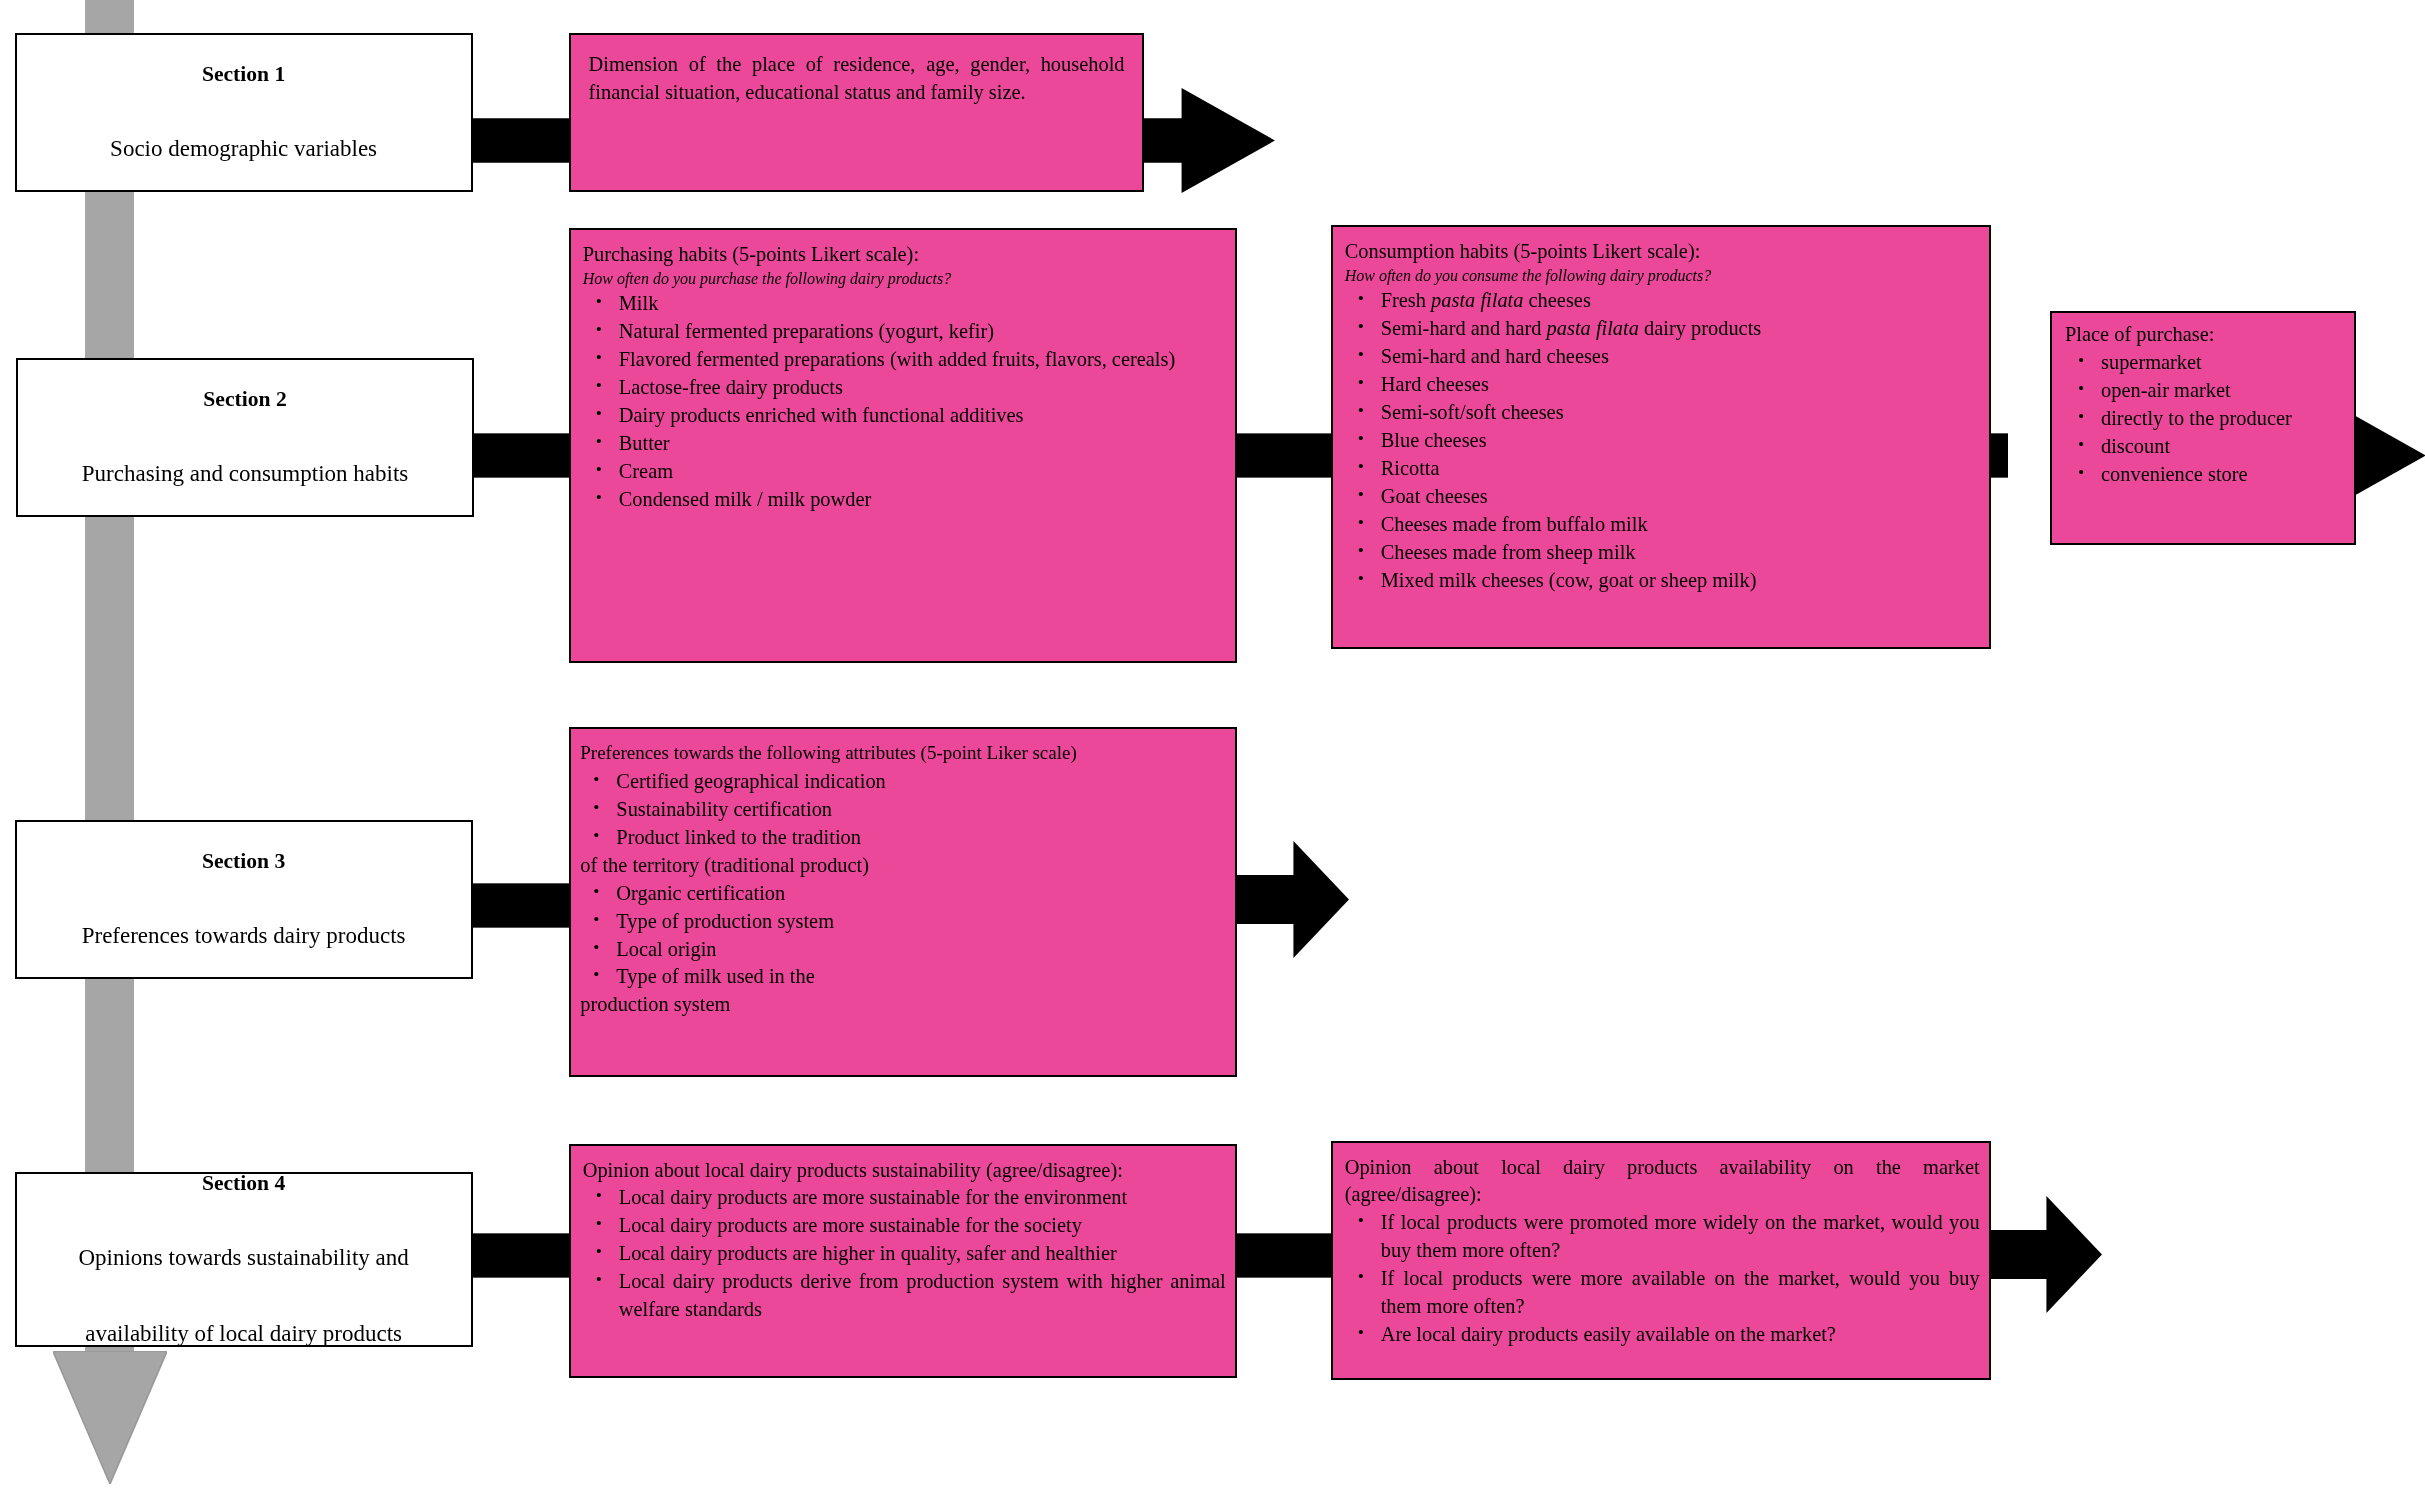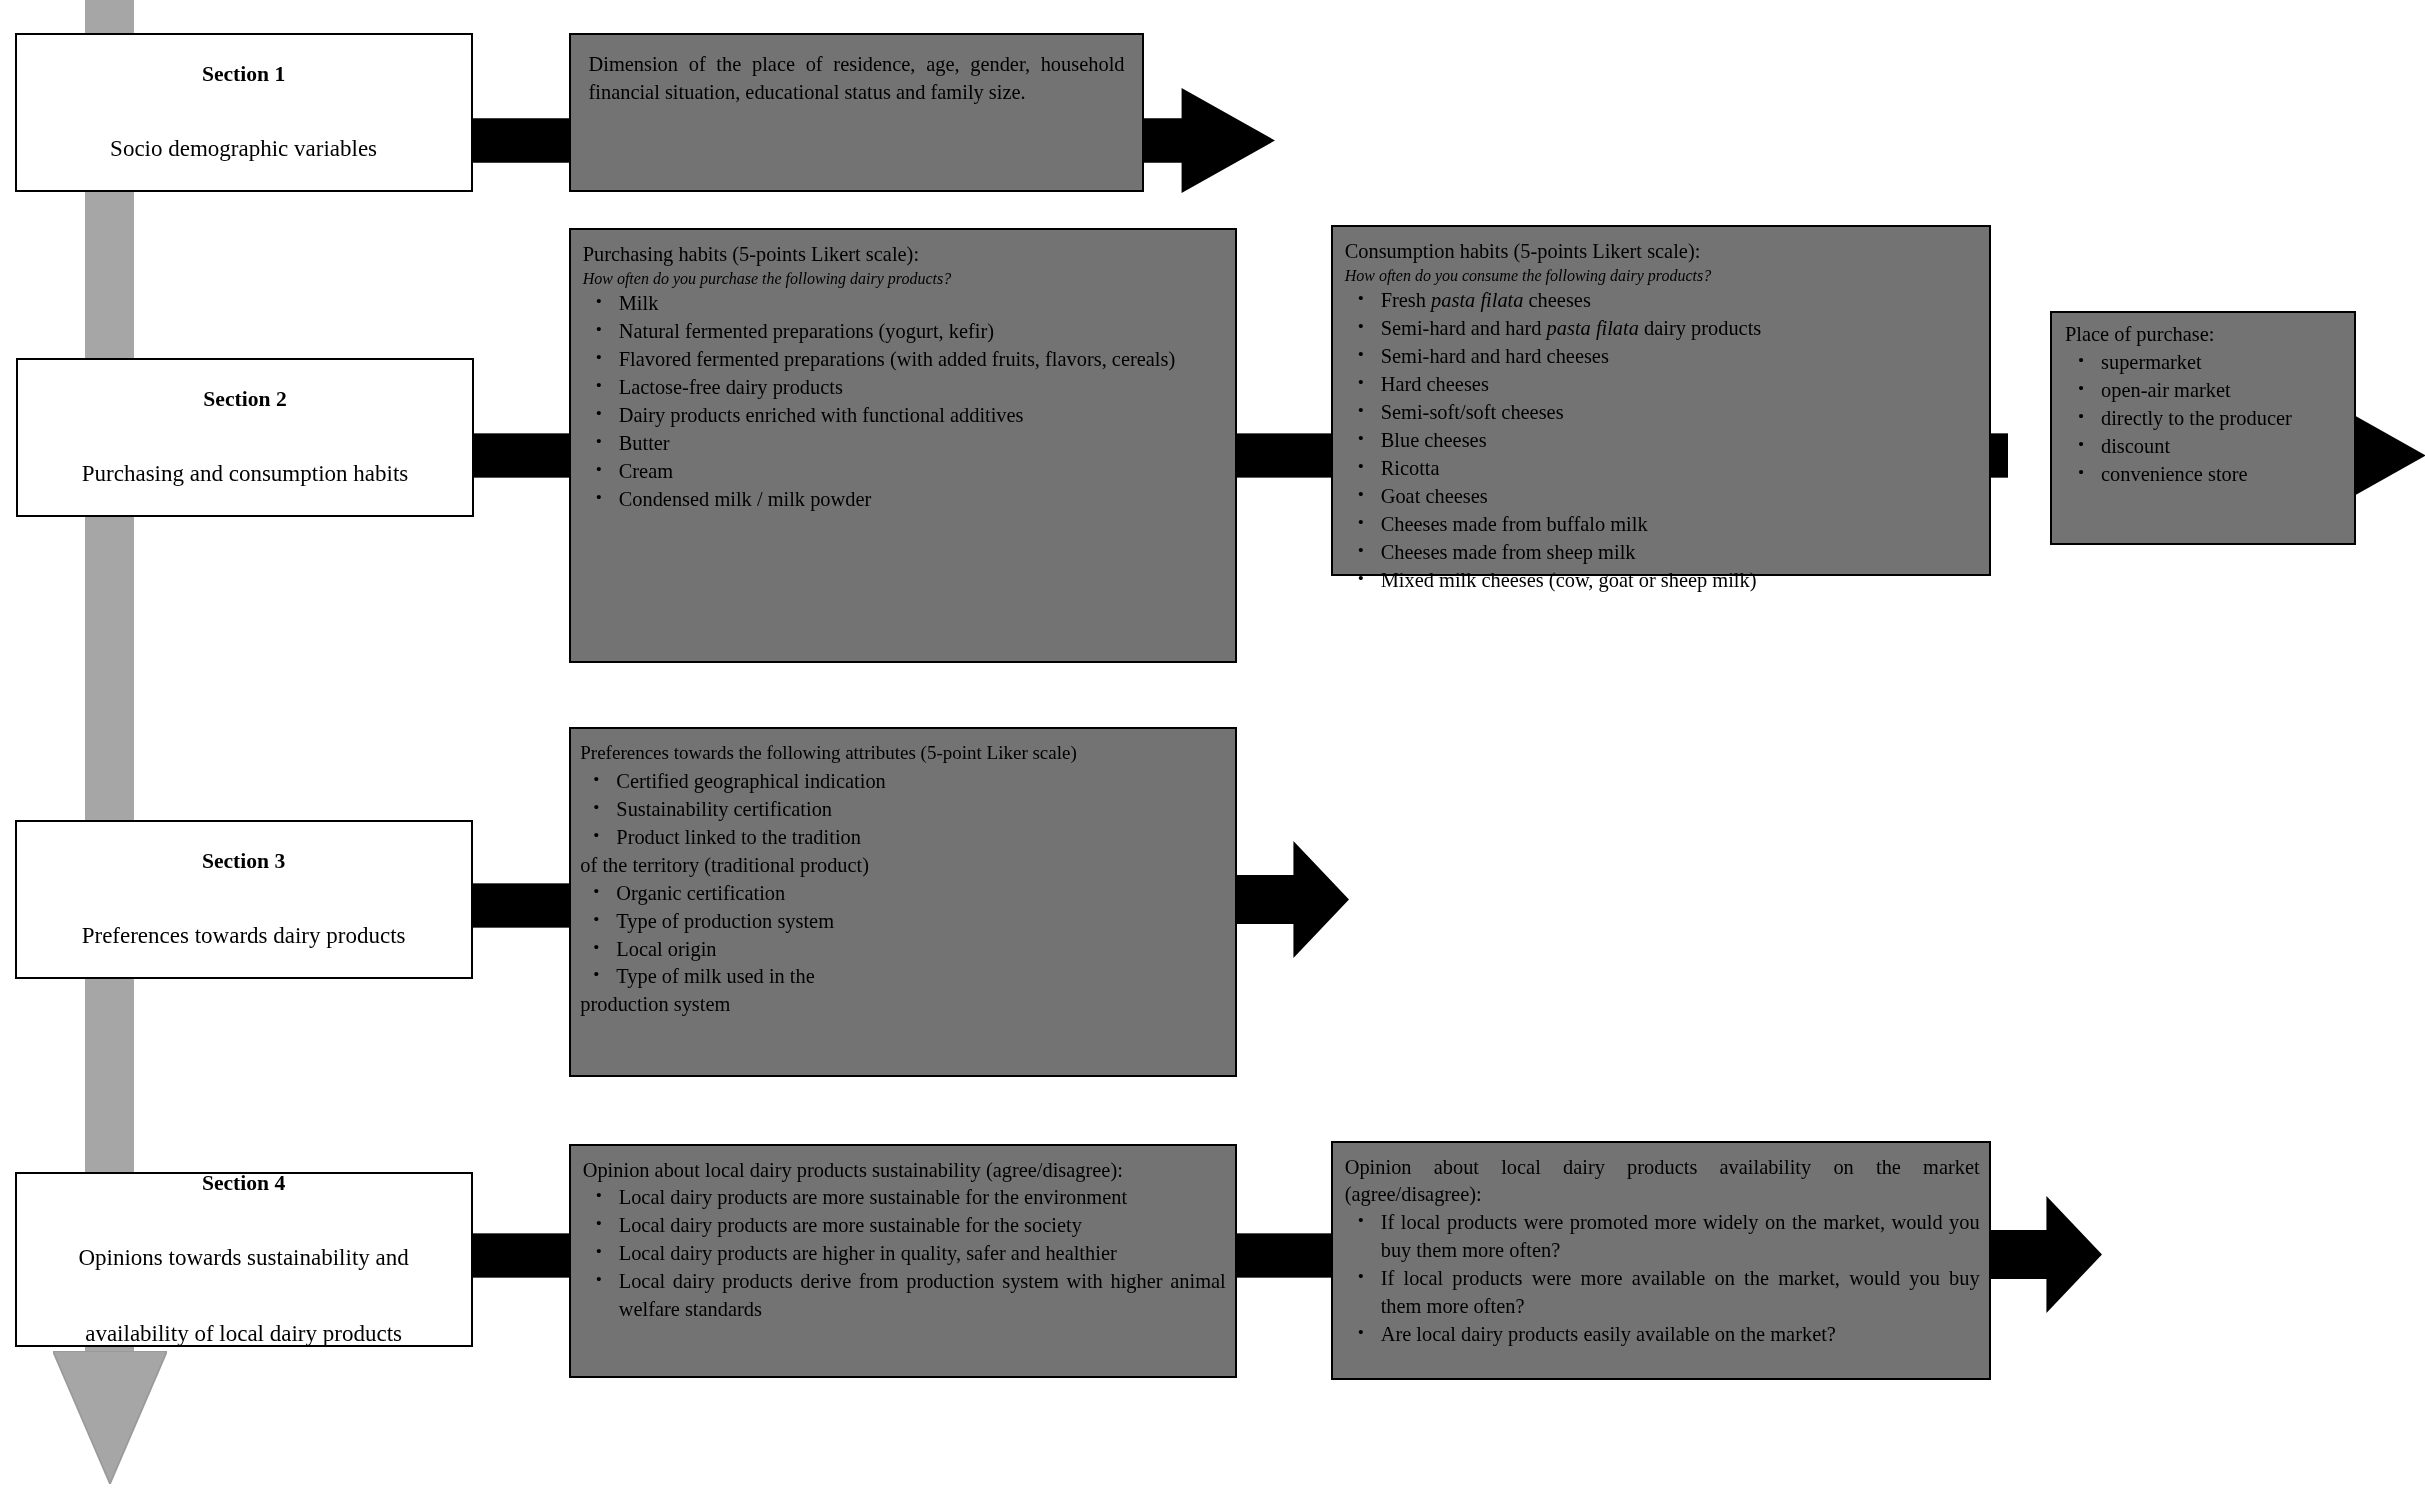--- a/index.html
+++ b/index.html
@@ -12,21 +12,21 @@
   .spine-arrow{position:absolute;}
 
   
   .section-box{position:absolute;background:#ffffff;border:2.9px solid #000000;
       box-sizing:border-box;display:flex;flex-direction:column;align-items:center;
       justify-content:center;text-align:center;z-index:6;gap:39px;}
   .section-title{font-weight:bold;font-size:21.6px;line-height:1.28;}
   .section-sub{font-size:23px;line-height:1.30;padding:0 8.2px;margin-top:7px;}
 
   
-  .detail-box{position:absolute;background:#737373;border:2.9px solid #000000;
+  .detail-box{position:absolute;background:#ec4899;border:2.9px solid #000000;
       box-sizing:border-box;z-index:6;padding:10.5px 9.3px 8.2px 11.7px;}
   .d-head{font-size:20.4px;line-height:1.37;}
   .d-italic{font-style:italic;font-size:16px;line-height:1.37;}
   ul.d-list{list-style:none;margin:0;padding:0;}
   ul.d-list li{font-size:20.4px;line-height:1.37;position:relative;
       padding-left:36px;text-align:justify;}
   ul.d-list li::before{content:"\2022";position:absolute;left:13px;top:0;font-size:17.5px;}
   ul.d-list li.nobullet{padding-left:0;}
   ul.d-list li.nobullet::before{content:"";}
   .two-col{display:flex;gap:0;}
@@ -100,21 +100,21 @@
         <li>Natural fermented preparations (yogurt, kefir)</li>
         <li>Flavored fermented preparations (with added fruits, flavors, cereals)</li>
         <li>Lactose-free dairy products</li>
         <li>Dairy products enriched with functional additives</li>
         <li>Butter</li>
         <li>Cream</li>
         <li>Condensed milk / milk powder</li>
       </ul>
   </div>
 
-  <div class="detail-box" style="left:1331px;top:225px;width:660px;height:351px;">
+  <div class="detail-box" style="left:1331px;top:225px;width:660px;height:424px;">
     <div class="d-head">Consumption habits (5-points Likert scale):</div>
     <div class="d-italic">How often do you consume the following dairy products?</div>
     <ul class="d-list" id="consumption-list">
         <li>Fresh <em class="it">pasta filata</em> cheeses</li>
         <li>Semi-hard and hard <em class="it">pasta filata</em> dairy products</li>
         <li>Semi-hard and hard cheeses</li>
         <li>Hard cheeses</li>
         <li>Semi-soft/soft cheeses</li>
         <li>Blue cheeses</li>
         <li>Ricotta</li>

